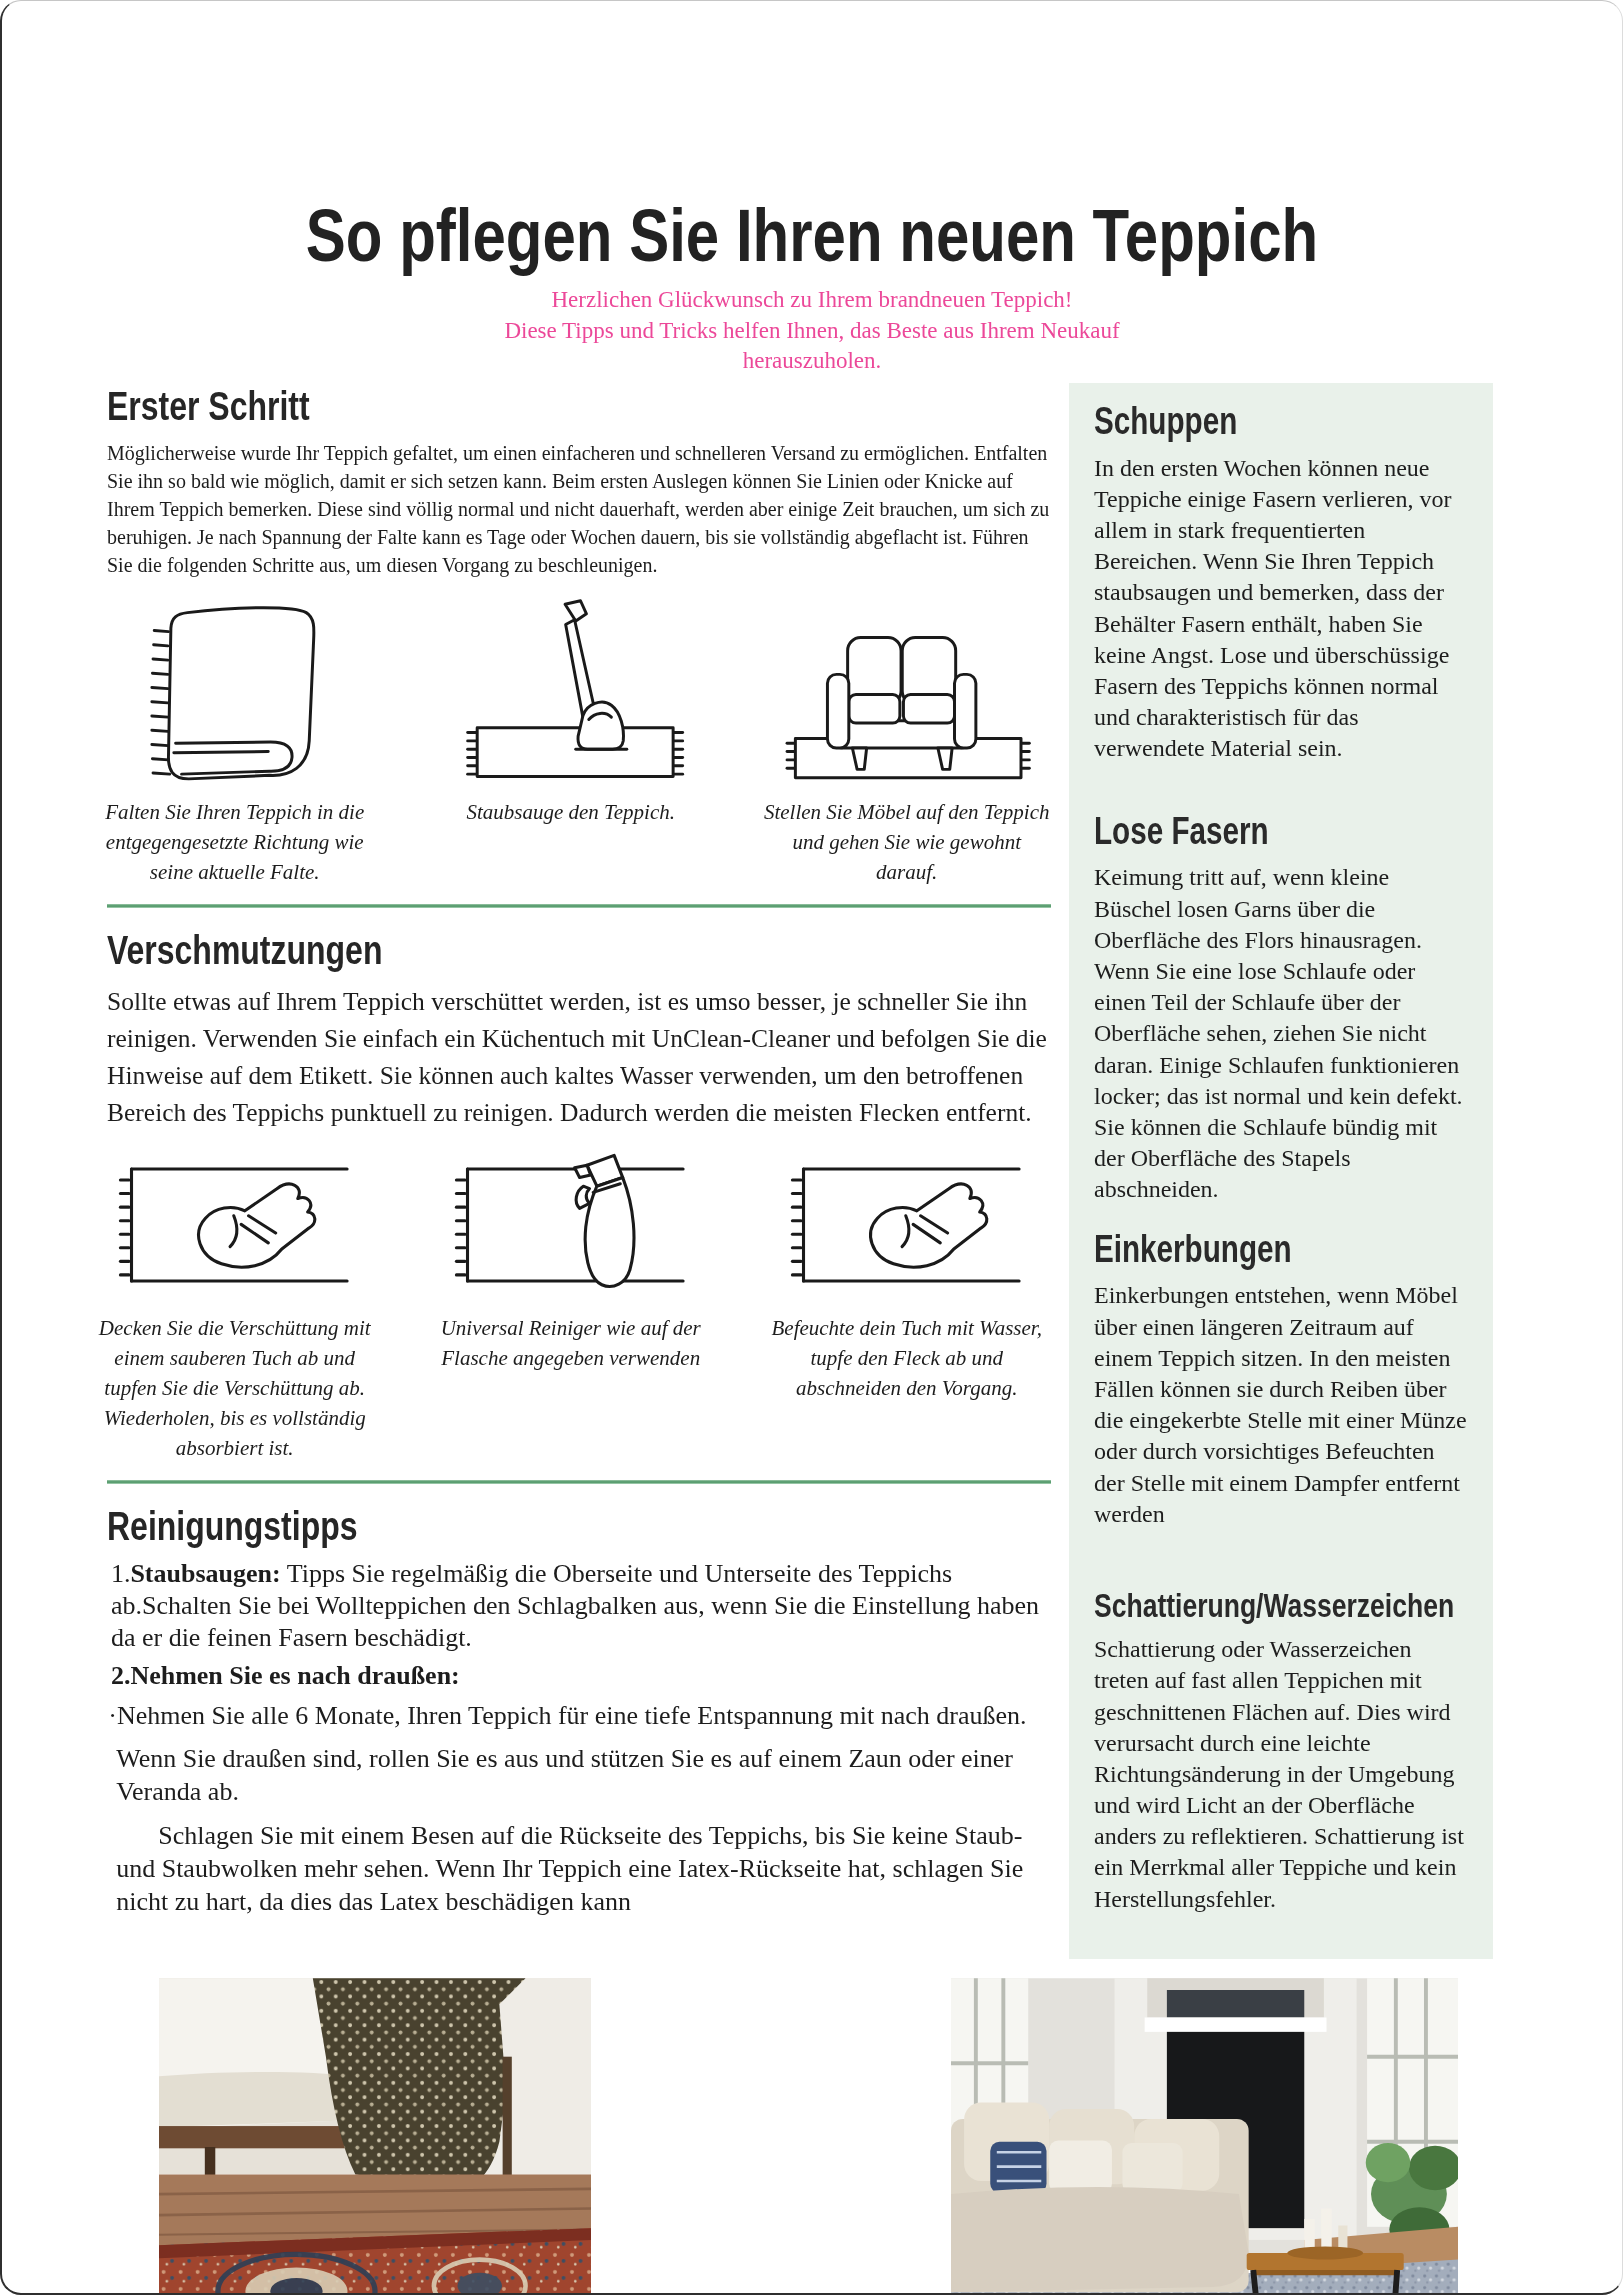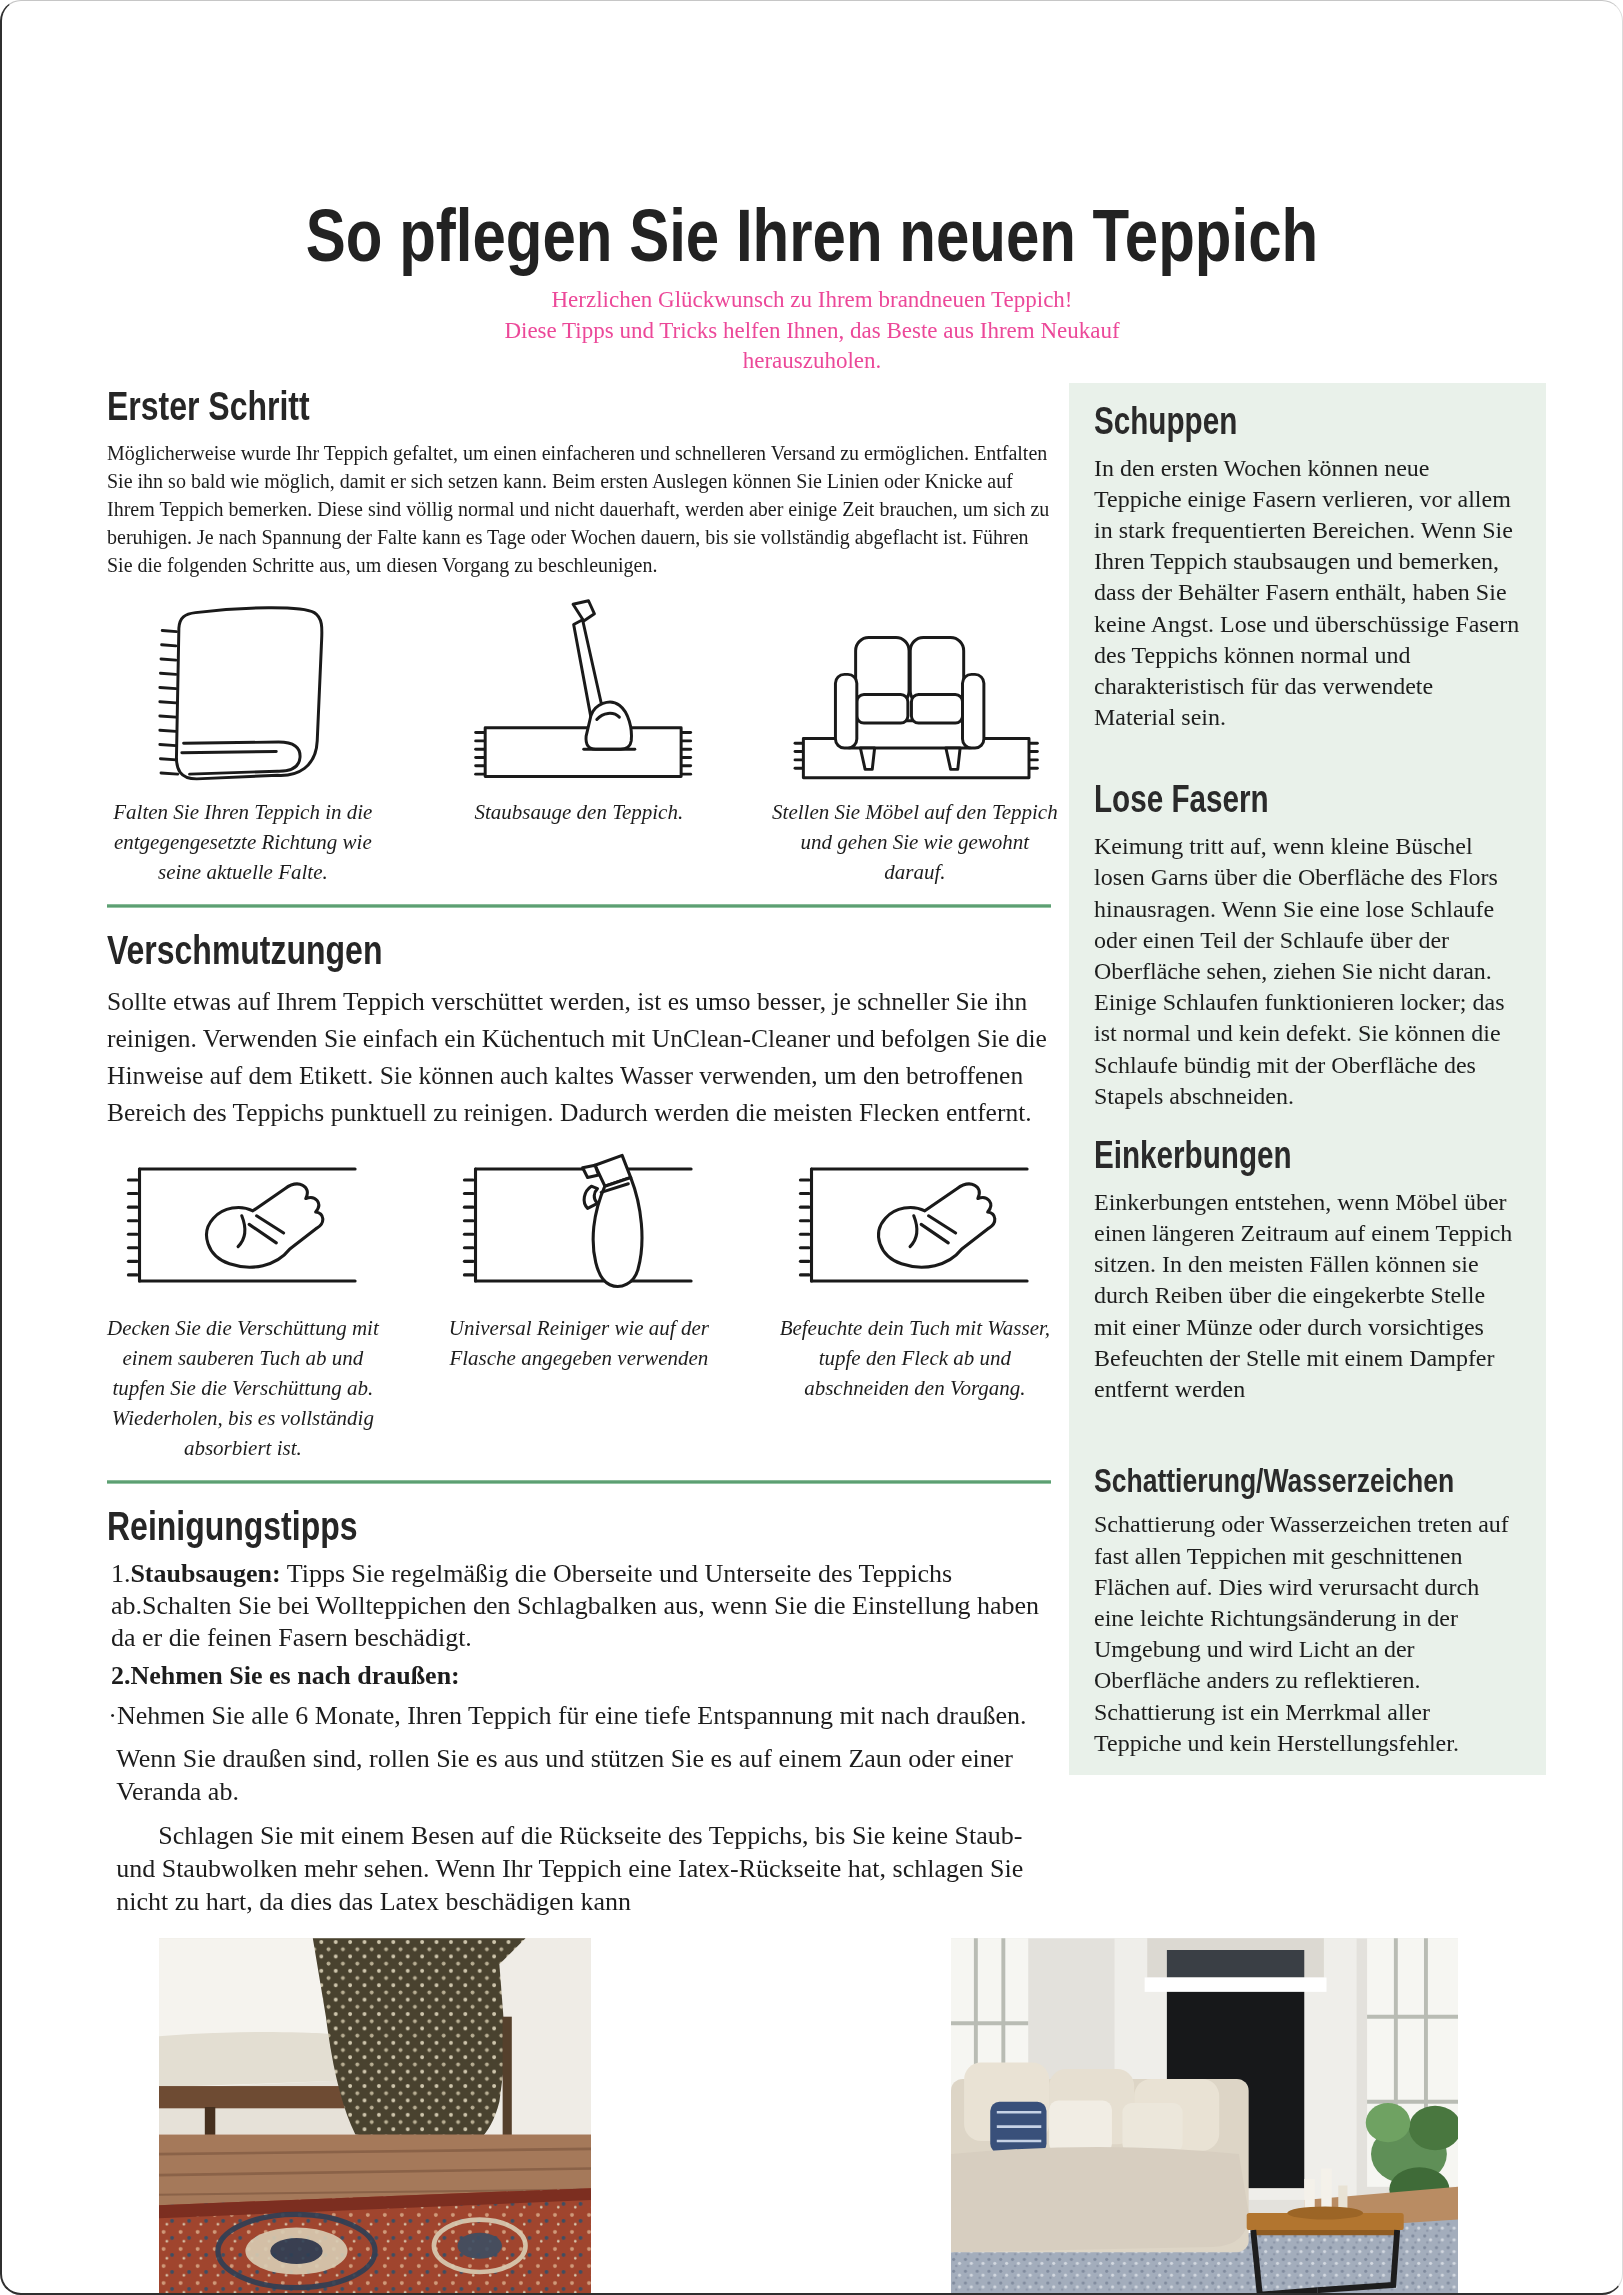--- a/index.html
+++ b/index.html
@@ -47,21 +47,21 @@
     font-weight:700;
     font-size:41px;
     line-height:1.15;
     color:#262626;
     transform:scaleX(0.78);
     transform-origin:left bottom;
     white-space:nowrap;
   }
   .body-sm{margin:9.2px 0 0 0;font-size:20px;line-height:1.4;}
   .body-lg{margin:9.2px 0 0 0;font-size:25.5px;line-height:1.45;}
-  .fig-row{display:flex;justify-content:center;margin-top:17px;gap:48px;}
+  .fig-row{display:flex;justify-content:flex-end;margin-top:17px;gap:48px;}
   .fig{width:308px;display:flex;flex-direction:column;align-items:center;}
   .fig svg{display:block;}
   .fig-caption{
     margin-top:11.8px;
     font-style:italic;
     font-size:21px;
     line-height:1.42;
     text-align:center;
     max-width:353px;
   }
@@ -72,24 +72,24 @@
   
   .tips{margin-top:7.9px;font-size:26px;line-height:1.22;}
   .tip-line{margin:6.5px 0 0 3.9px;}
   .tip-number{font-weight:400;}
   .tip-label{font-weight:700;}
   .tip-sub{margin:7.9px 0 0 1.3px;}
   .tip-para{margin:10.5px 0 0 9.2px;line-height:1.28;}
   .tip-para.indent{text-indent:42px;}
   
   .sidebar{
-    width:477px;flex:none;box-sizing:border-box;
+    width:424px;flex:none;box-sizing:border-box;
     background:#e9f1ea;
     min-height:1382px;
-    padding:17px 26px 16px 25px;
+    padding:17px 26px 44px 25px;
   }
   .sidebar .section-heading{font-size:38px;color:#2a2a2a;}
   .sidebar-body{margin:9.2px 0 0 0;font-size:24px;line-height:1.3;}
   .sidebar-section{margin-top:45px;}
   .sidebar-section:first-child{margin-top:0;}
   .sidebar-section.gap-lg{margin-top:56px;}
   
   .photo-row{display:flex;justify-content:space-between;margin:19.6px 164px 0 157px;}
   .photo{display:block;}
   .lineart{stroke:#1a1a1a;stroke-width:5;fill:none;stroke-linecap:round;stroke-linejoin:round;}

